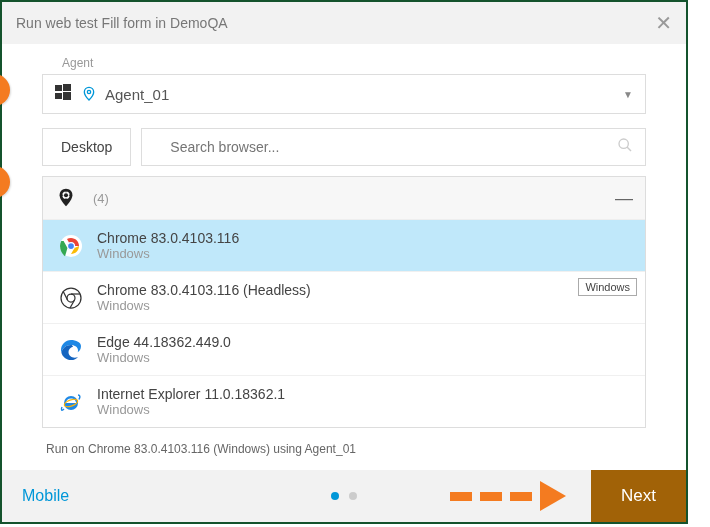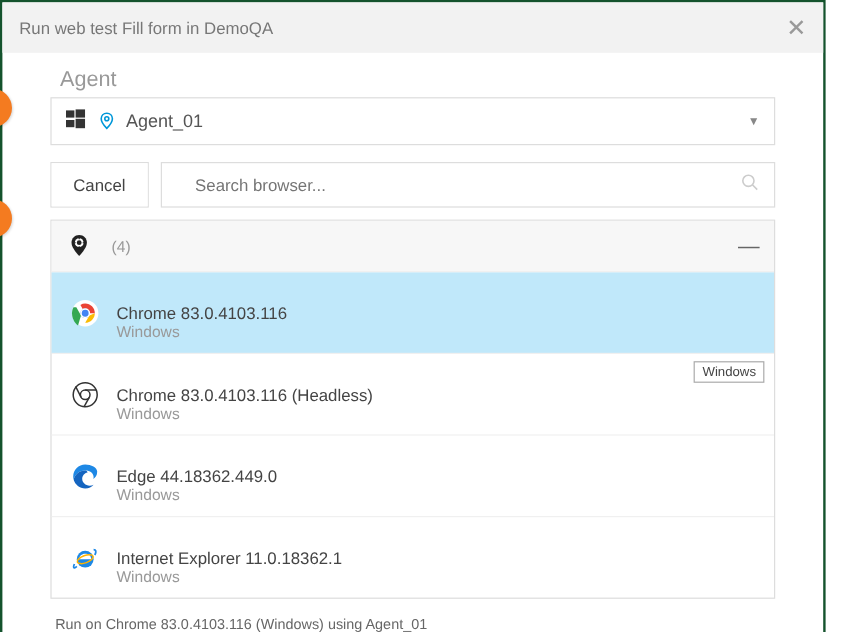--- a/index.html
+++ b/index.html
@@ -18,21 +18,21 @@
     background: #f2f2f2;
     height: 42px;
     display: flex;
     align-items: center;
     padding: 0 14px;
     color: #777;
     font-size: 14px;
   }
   .titlebar .close { margin-left: auto; font-size: 20px; color: #999; cursor: pointer; }
   .body { padding: 12px 40px 8px 40px; position: relative; }
-  .label { color: #999; font-size: 18px; margin-bottom: 4px; margin-left: 8px; }
+  .label { color: #999; font-size: 12px; margin-bottom: 4px; margin-left: 20px; }
   .agent-select {
     border: 1px solid #ddd;
     height: 40px;
     display: flex;
     align-items: center;
     padding: 15px 12px;
     cursor: pointer;
   }
   .agent-select .win-icon { font-family: "Segoe MDL2 Assets","Segoe UI Symbol"; font-size: 16px; margin-right: 10px; color:#333; }
   .agent-select .caret { margin-left: auto; font-size: 10px; color:#888; }
@@ -71,21 +71,21 @@
   .group-header .count { color:#999; margin-left:4px; }
   .group-header .collapse { margin-left:auto; font-size:18px; color:#666; }
 
   .browser-row {
     display:flex; align-items:center; padding:10px 12px 10px 16px; border-bottom:1px solid #f0f0f0;
     position:relative; cursor:pointer;
   }
   .browser-row:last-child { border-bottom:none; }
   .browser-row.selected { background:#c0e8fa; }
   .browser-row .bicon { width:24px; height:24px; margin-right:14px; display:flex; align-items:center; justify-content:center; }
-  .browser-row .text { display:flex; flex-direction:column;margin-top:16px; }
+  .browser-row .text { display:flex; flex-direction:column; }
   .browser-row .name { color:#444; font-size:14px; }
   .browser-row .os { color:#999; font-size:13px; }
   .tooltip {
     position:absolute; right:8px; top:6px; border:1px solid #aaa; background:#fff; font-size:11px;
     padding:2px 6px; color:#444;
   }
 
   .status { font-size:12px; color:#666; margin:14px 0 6px 4px; }
 
   .footer {
@@ -142,21 +142,21 @@
             <path fill="none" stroke="#0097d8" stroke-width="2" d="M12 2C8 2 5 5 5 9c0 5 7 12 7 12s7-7 7-12c0-4-3-7-7-7z"></path>
             <circle cx="12" cy="9" r="2.5" fill="none" stroke="#0097d8" stroke-width="2"></circle>
           </svg>
       </span>
       <span style="font-size:15px;color:#555;">Agent_01</span>
       <span class="caret">▼</span>
     </div>
 
     <div class="row2">
       <div class="tabs">
-        <div class="tab active">Cancel</div>
+        <div class="tab active">Desktop</div>
       </div>
       <div class="search">
         <input type="text" placeholder="Search browser..." style="">
         <span class="sicon">
           <svg width="16" height="16" viewBox="0 0 24 24">
               <circle cx="10" cy="10" r="7" fill="none" stroke="#ccc" stroke-width="2"></circle>
               <line x1="15" y1="15" x2="21" y2="21" stroke="#ccc" stroke-width="2"></line>
             </svg>
         </span>
       </div>
@@ -242,21 +242,21 @@
           <span class="name">Internet Explorer 11.0.18362.1</span>
           <span class="os">Windows</span>
         </span>
       </div>
     </div>
 
     <div class="status">Run on Chrome 83.0.4103.116 (Windows) using Agent_01</div>
   </div>
 
   <div class="footer" style="position:relative;">
-    <span class="cancel">DemoQA</span>
+    <span class="cancel">Mobile</span>
     <div class="dots">
       <div class="dot active"></div>
       <div class="dot"></div>
     </div>
     <div class="arrow-anno" style="right:120px;">
       <div class="dash"></div>
         <div class="dash"></div>
         <div class="dash"></div>
         <div class="tri"></div>
     </div>

